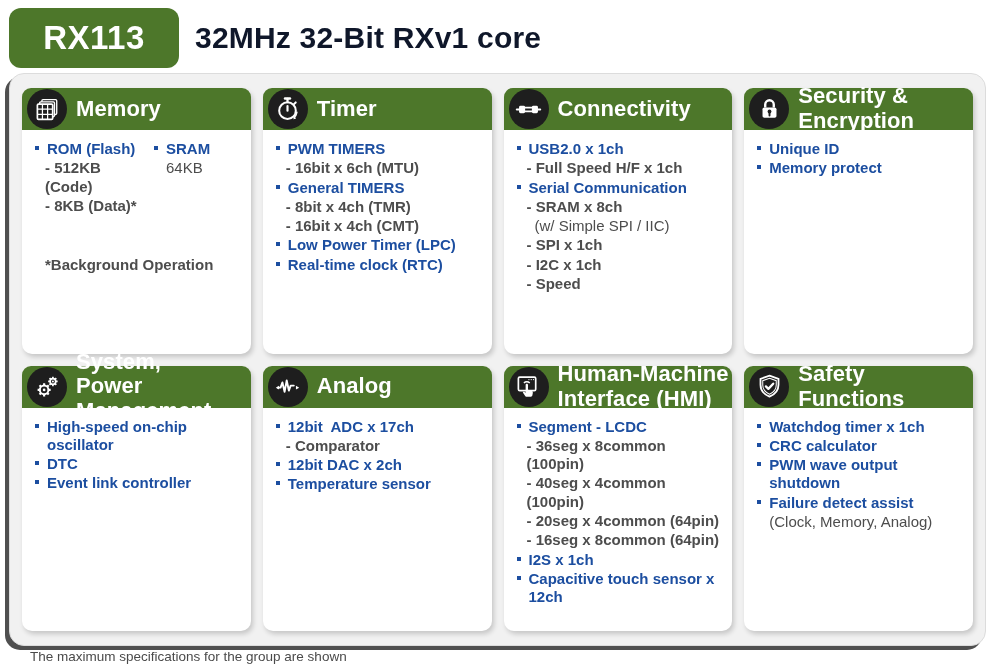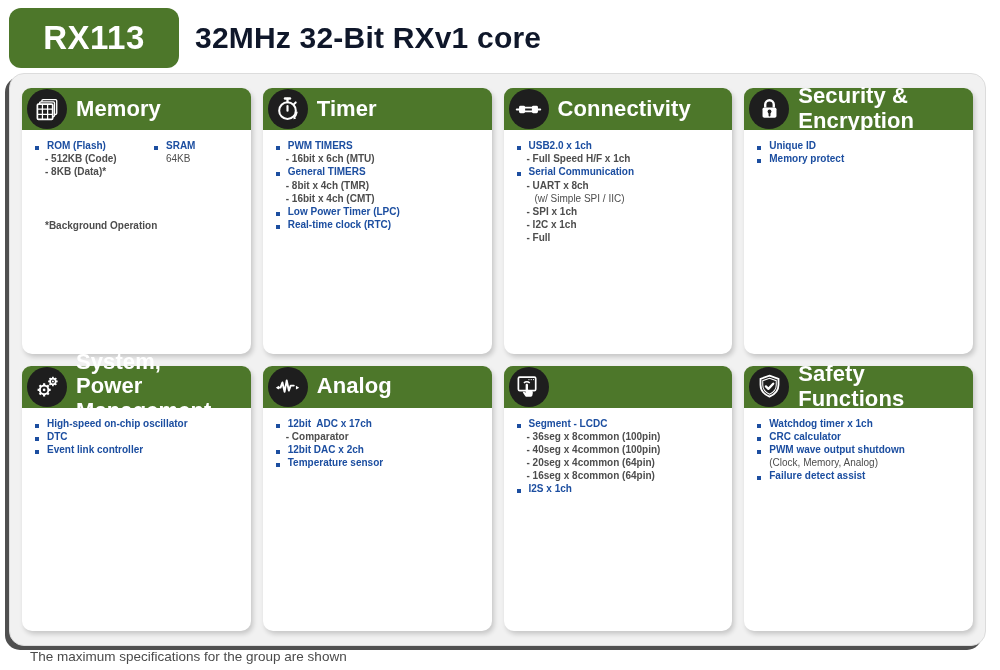--- a/index.html
+++ b/index.html
@@ -24,21 +24,21 @@
   .card{background:#fff;border-radius:10px;box-shadow:2px 3px 5px rgba(0,0,0,.18);
         display:flex;flex-direction:column;min-height:0;}
   .card-head{height:42px;flex:0 0 42px;background:#4d772a;border-radius:9px 9px 0 0;
              display:flex;align-items:center;gap:9px;padding-left:5px;box-sizing:border-box;}
   .icon-circle{flex:0 0 40px;width:40px;height:40px;border-radius:50%;background:#1e1e1e;
                display:flex;align-items:center;justify-content:center;}
   .icon-circle svg{width:27px;height:27px;display:block;}
   .card-title{margin:0;color:#fff;font-size:22px;font-weight:bold;line-height:1.12;
               white-space:pre-line;letter-spacing:.1px;}
 
-  .card-body{padding:10px 6px 6px 10px;font-size:10px;line-height:1.22;flex:1;}
+  .card-body{padding:10px 6px 6px 10px;font-size:15px;line-height:1.22;flex:1;}
   .cols{display:flex;}
   .col{margin:0;padding:0;list-style:none;}
   .col:first-child{flex:0 0 119px;}
   .col + .col{flex:1;}
   .cols.single .col{flex:1;}
 
   .line{white-space:pre-wrap;margin:0 0 1px 0;}
   .feature{position:relative;padding-left:15px;color:#1c4ea0;font-weight:bold;}
   .feature::before{content:"";position:absolute;left:3px;top:6px;width:4px;height:4px;
                    background:#1c4ea0;}
@@ -137,25 +137,25 @@
               </svg>
             </span>
       <h2 class="card-title">Connectivity</h2>
     </header>
     <div class="card-body">
             <div class="cols single">
               <ul class="col">
                 <li class="line feature">USB2.0 x 1ch</li>
                 <li class="line detail">- Full Speed H/F x 1ch</li>
                 <li class="line feature">Serial Communication</li>
-                <li class="line detail">- UART x 8ch</li>
+                <li class="line detail">- SRAM x 8ch</li>
                 <li class="line detail2">(w/ Simple SPI / IIC)</li>
                 <li class="line detail">- SPI x 1ch</li>
                 <li class="line detail">- I2C x 1ch</li>
-                <li class="line detail">- Full</li>
+                <li class="line detail">- Speed</li>
               </ul>
             </div>
           </div>
   </section>
 
   <section class="card">
     <header class="card-head">
       <span class="icon-circle">
               <svg viewBox="0 0 24 24">
       <path d="M8.2 10.2V7.6a3.8 3.8 0 0 1 7.6 0v2.6" fill="none" stroke="#fff" stroke-width="2.1"></path>
@@ -237,30 +237,33 @@
                 <g fill="none" stroke="#fff">
       <rect x="3" y="3.6" width="15.4" height="12" rx="1.2" stroke-width="1.5"></rect>
       <circle cx="12.4" cy="5.8" r=".55" fill="#fff" stroke="none"></circle>
       <circle cx="14.4" cy="5.8" r=".55" fill="#fff" stroke="none"></circle>
       <circle cx="16.4" cy="5.8" r=".55" fill="#fff" stroke="none"></circle>
       <path d="M7.9 8.9a3.6 3.6 0 0 1 5.2 0" stroke-width="1.2"></path>
       <path d="M10.5 9.6c.58 0 1.05.47 1.05 1.05v4.3l3.1.9c.85.25 1.35 1 1.2 1.85l-.4 2.1c-.15.8-.85 1.4-1.7 1.4h-3.2c-.6 0-1.17-.3-1.5-.8l-2.1-3 .95-.9 1.55 1.05v-6.9c0-.58.47-1.05 1.05-1.05z" fill="#fff" stroke="none"></path>
                 </g>
               </svg>
             </span>
+      <h2 class="card-title">Human-Machine
+Interface (HMI)</h2>
     </header>
     <div class="card-body">
             <div class="cols single">
               <ul class="col">
                 <li class="line feature">Segment - LCDC</li>
                 <li class="line detail">- 36seg x 8common (100pin)</li>
                 <li class="line detail">- 40seg x 4common (100pin)</li>
                 <li class="line detail">- 20seg x 4common (64pin)</li>
                 <li class="line detail">- 16seg x 8common (64pin)</li>
                 <li class="line feature">I2S x 1ch</li>
+                <li class="line feature">Capacitive touch sensor x 12ch</li>
               </ul>
             </div>
           </div>
   </section>
 
   <section class="card">
     <header class="card-head">
       <span class="icon-circle">
               <svg viewBox="0 0 24 24">
                 <g fill="none" stroke="#fff">
@@ -271,22 +274,22 @@
               </svg>
             </span>
       <h2 class="card-title">Safety Functions</h2>
     </header>
     <div class="card-body">
             <div class="cols single">
               <ul class="col">
                 <li class="line feature">Watchdog timer x 1ch</li>
                 <li class="line feature">CRC calculator</li>
                 <li class="line feature">PWM wave output shutdown</li>
+                <li class="line feature">Failure detect assist</li>
                 <li class="line plain">(Clock, Memory, Analog)</li>
-                <li class="line feature">Failure detect assist</li>
               </ul>
             </div>
           </div>
   </section>
 </div>
   </main>
 
   <footer class="foot">
     <span>The maximum specifications for the group are shown</span>
   </footer>

